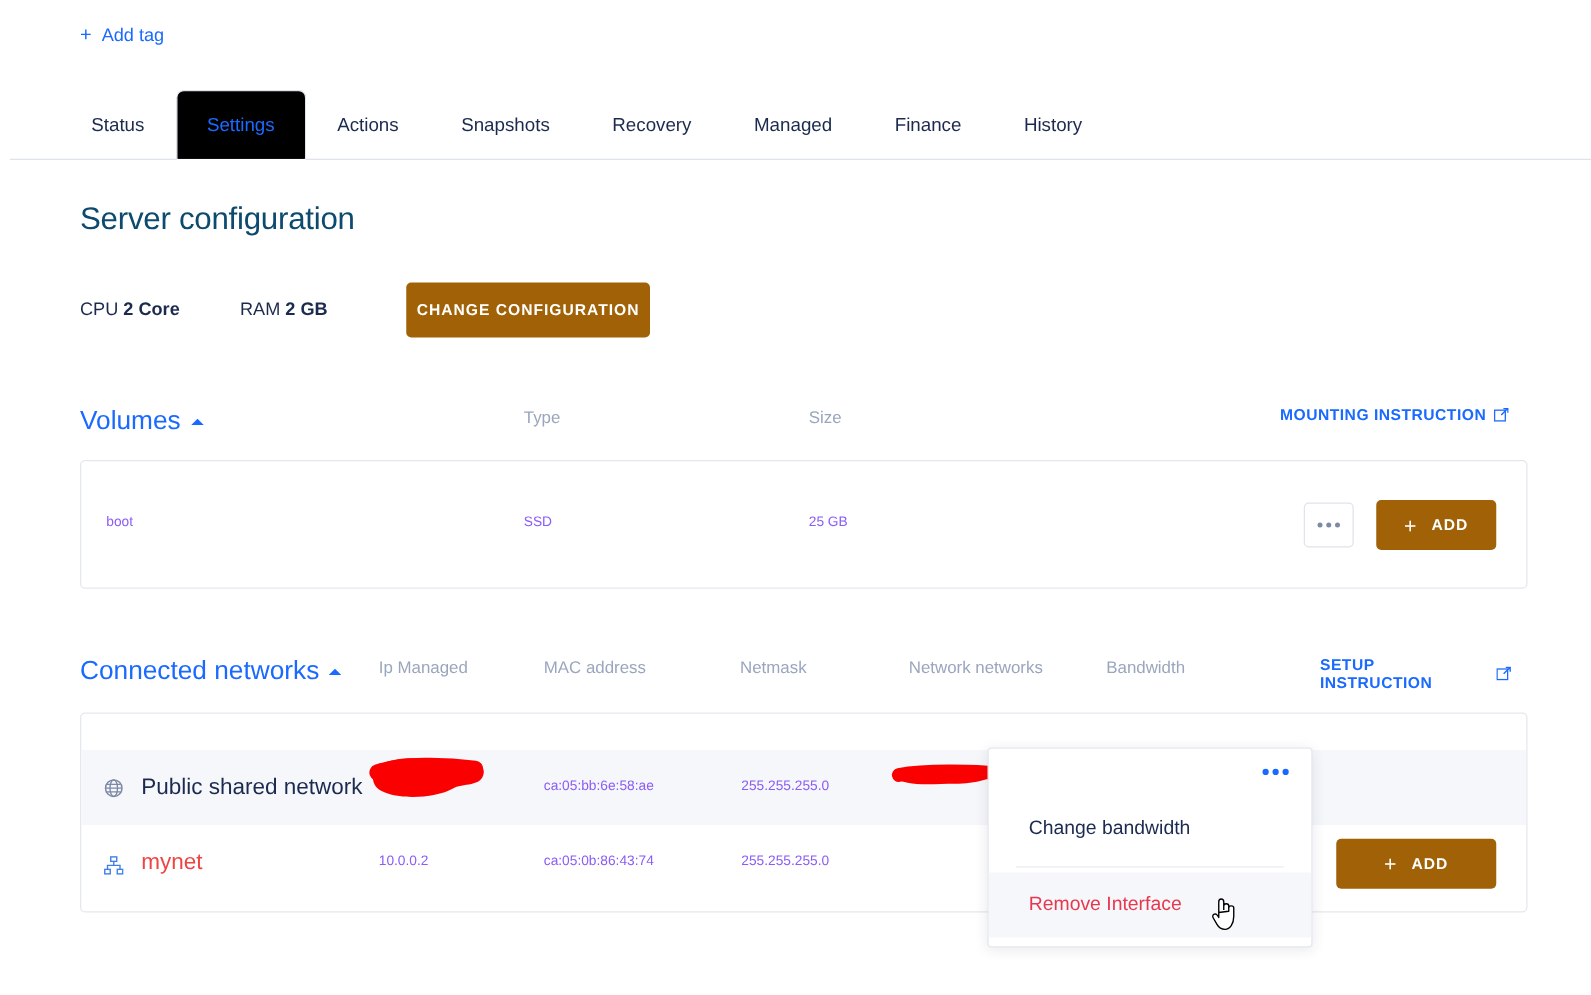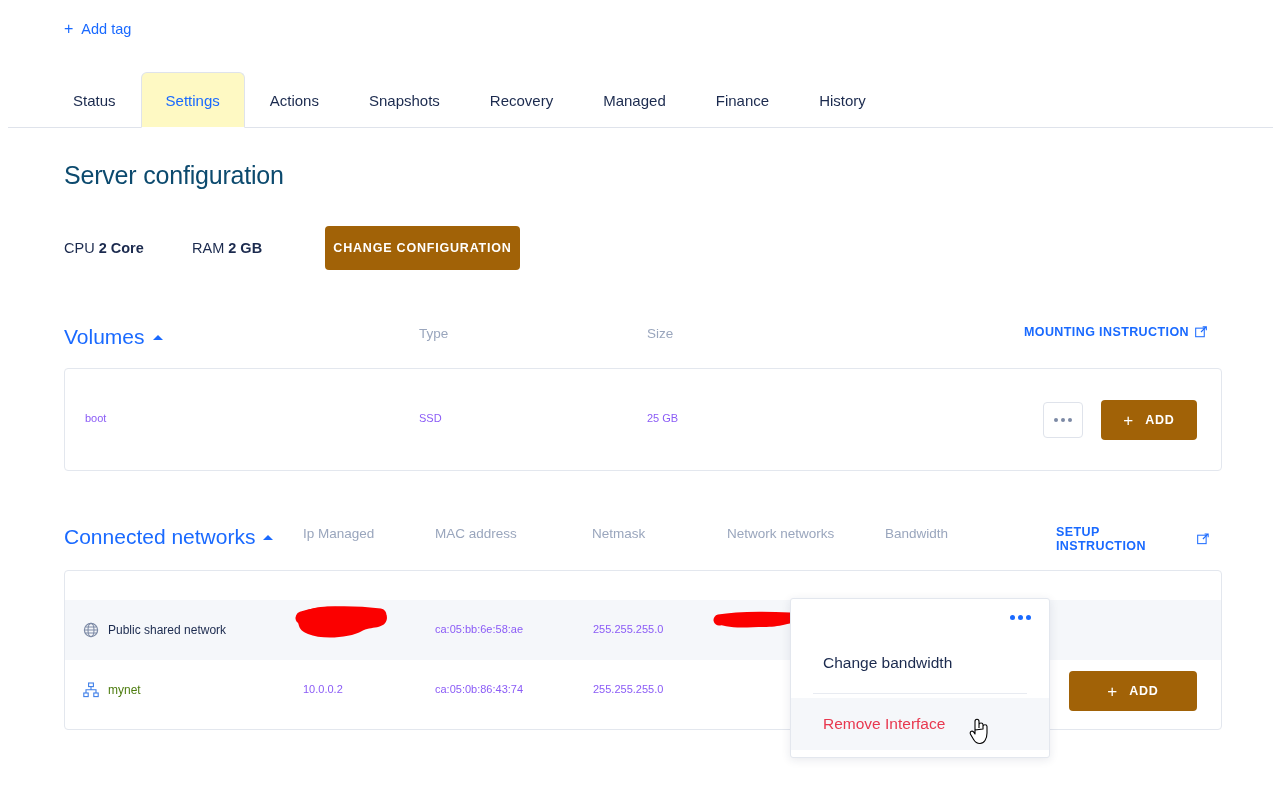--- a/index.html
+++ b/index.html
@@ -31,21 +31,21 @@
   }
   .tab {
     height:53px; display:flex; align-items:center; justify-content:center;
     padding:0 24px; font-size:15px; color:#1b2a4e; cursor:pointer;
     white-space:nowrap; position:relative; background:transparent;
     border:1px solid transparent;
   }
   .tab.first { margin-left:40px; }
   .tab.active {
     color:#1a6aff;
-    background:#fef9c3;
+    background:#000000;
     border:1px solid #dfe3eb;
     border-bottom:1px solid #ffffff;
     border-radius:6px 6px 0 0;
     margin-bottom:-1px;
     height:56px;
   }
 
   
   .content { position:absolute; left:0; top:128px; width:1273px; }
 
@@ -104,24 +104,24 @@
 
   .btn-add {
     position:absolute; height:40px; width:96px; gap:12px;
   }
   .btn-add .plus-ico { font-size:17px; font-weight:400; line-height:1; letter-spacing:0; }
 
   
   .net-row { position:absolute; left:0; width:100%; height:60px; display:block; }
   .net-row.highlight { background:#f5f7fa; }
   .net-name {
-    position:absolute; left:18px; display:flex; align-items:center; gap:9px;
-    font-size:12px; top:50%; transform:translateY(-50%);
-  }
-  .net-name.link { color:#4d7c0f; cursor:pointer; }
+    position:absolute; left:18px; display:flex; align-items:center; gap:14px;
+    font-size:18px; top:50%; transform:translateY(-50%);
+  }
+  .net-name.link { color:#ef4444; cursor:pointer;align-items:flex-end; }
 
   
   .dropdown {
     position:absolute; left:790px; top:598px; width:260px; height:160px;
     background:#ffffff; border:1px solid #e3e7ee; border-radius:3px;
     box-shadow:0 2px 10px rgba(27,42,78,0.10);
     z-index:30;
   }
   .dd-dots { position:absolute; right:18px; top:16px; }
   .dd-item {

